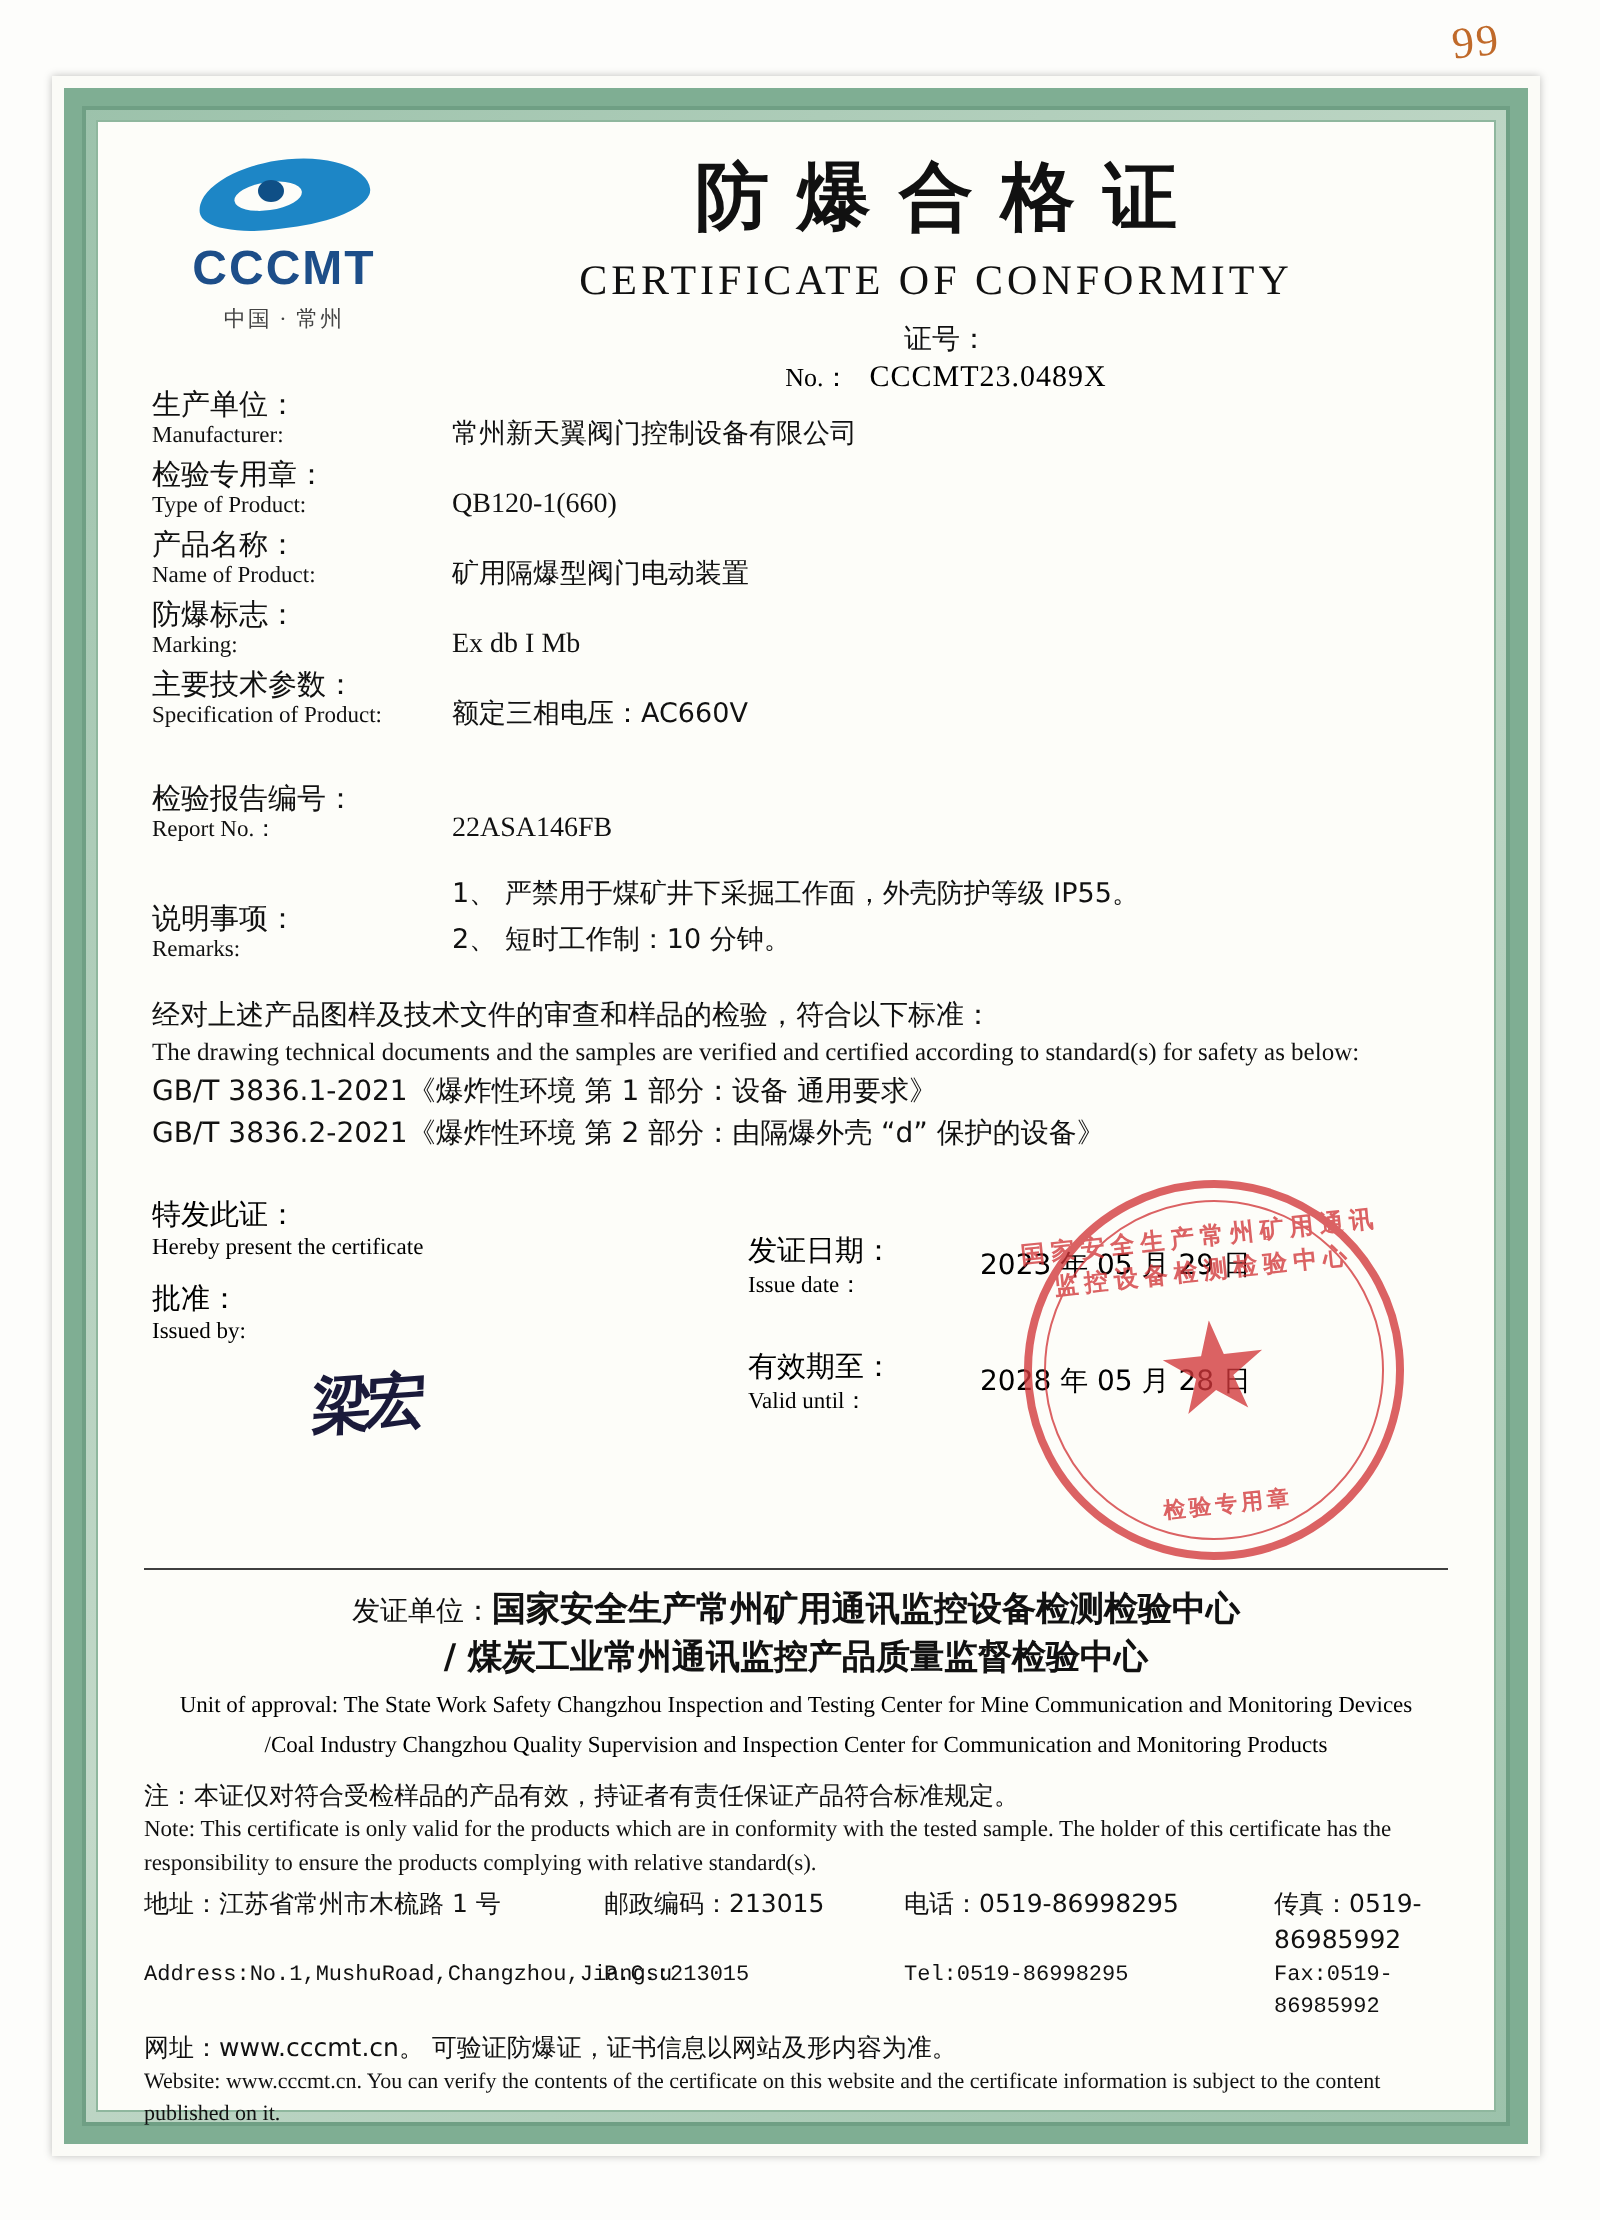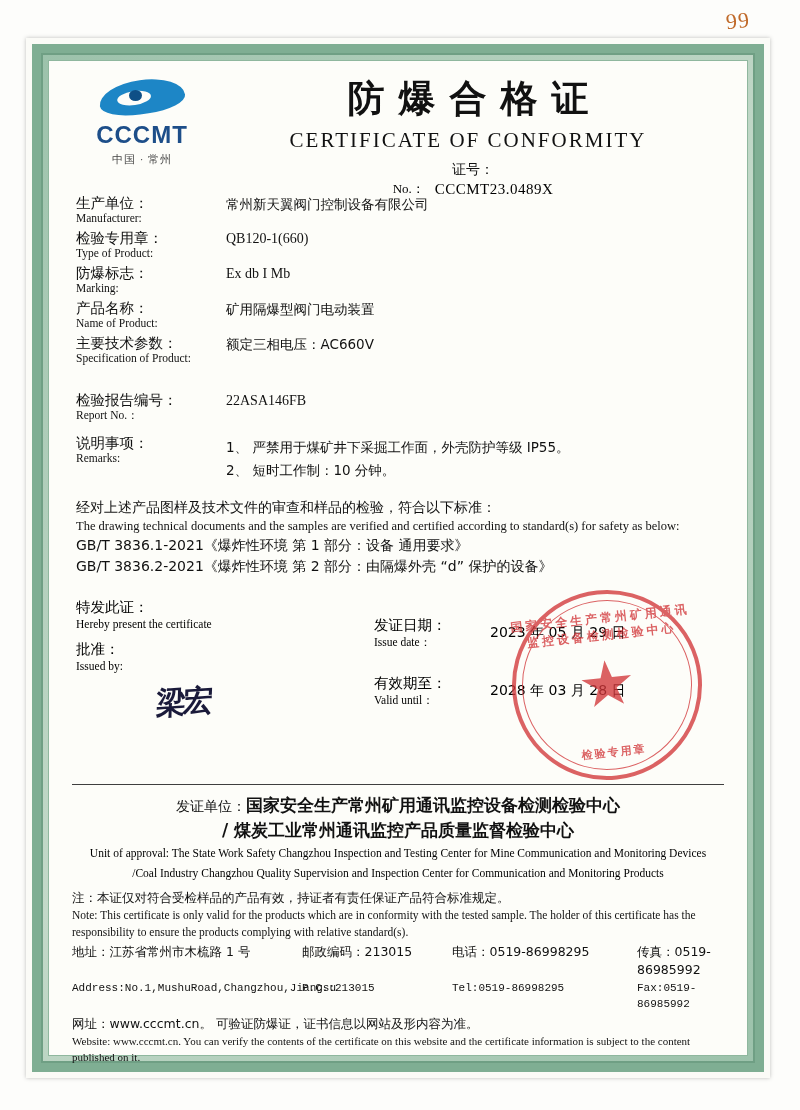--- a/index.html
+++ b/index.html
@@ -175,21 +175,21 @@
     letter-spacing: 0.5px;
   }
 
   
   .fields {
     margin-top: 10px;
     padding-left: 4px;
   }
   .frow {
     display: flex;
-    align-items: flex-start;
+    align-items: flex-end;
     margin-bottom: 3px;
   }
   .flabel {
     width: 140px;
     flex: none;
   }
   .flabel .cn {
     font-family: "DejaVu Sans", sans-serif;
     font-size: 14.5px;
     color: #111;
@@ -477,32 +477,32 @@
         <div class="frow">
           <div class="flabel">
             <span class="cn">检验专用章：</span>
             <span class="en">Type of Product:</span>
           </div>
           <div class="fvalue en-val">QB120-1(660)</div>
         </div>
 
         <div class="frow">
           <div class="flabel">
+            <span class="cn">产品名称：</span>
+            <span class="en">Name of Product:</span>
+          </div>
+          <div class="fvalue">矿用隔爆型阀门电动装置</div>
+        </div>
+
+        <div class="frow">
+          <div class="flabel">
             <span class="cn">防爆标志：</span>
             <span class="en">Marking:</span>
           </div>
           <div class="fvalue en-val">Ex db I Mb</div>
-        </div>
-
-        <div class="frow">
-          <div class="flabel">
-            <span class="cn">产品名称：</span>
-            <span class="en">Name of Product:</span>
-          </div>
-          <div class="fvalue">矿用隔爆型阀门电动装置</div>
         </div>
 
         <div class="frow">
           <div class="flabel">
             <span class="cn">主要技术参数：</span>
             <span class="en">Specification of Product:</span>
           </div>
           <div class="fvalue">额定三相电压：AC660V</div>
         </div>
 
@@ -556,21 +556,21 @@
               <span class="en">Issue date：</span>
             </div>
             <div class="date-val">2023 年 05 月 29 日</div>
           </div>
           <div class="gap-row"></div>
           <div class="date-row">
             <div class="date-label">
               <span class="cn">有效期至：</span>
               <span class="en">Valid until：</span>
             </div>
-            <div class="date-val">2028 年 03 月 28 日</div>
+            <div class="date-val">2028 年 05 月 28 日</div>
           </div>
         </div>
 
         <div class="seal">
           <div class="seal-inner"></div>
           <div class="seal-star"></div>
           <div class="seal-text-top">国家安全生产常州矿用通讯监控设备检测检验中心</div>
           <div class="seal-text-bottom">检验专用章</div>
         </div>
       </div>

